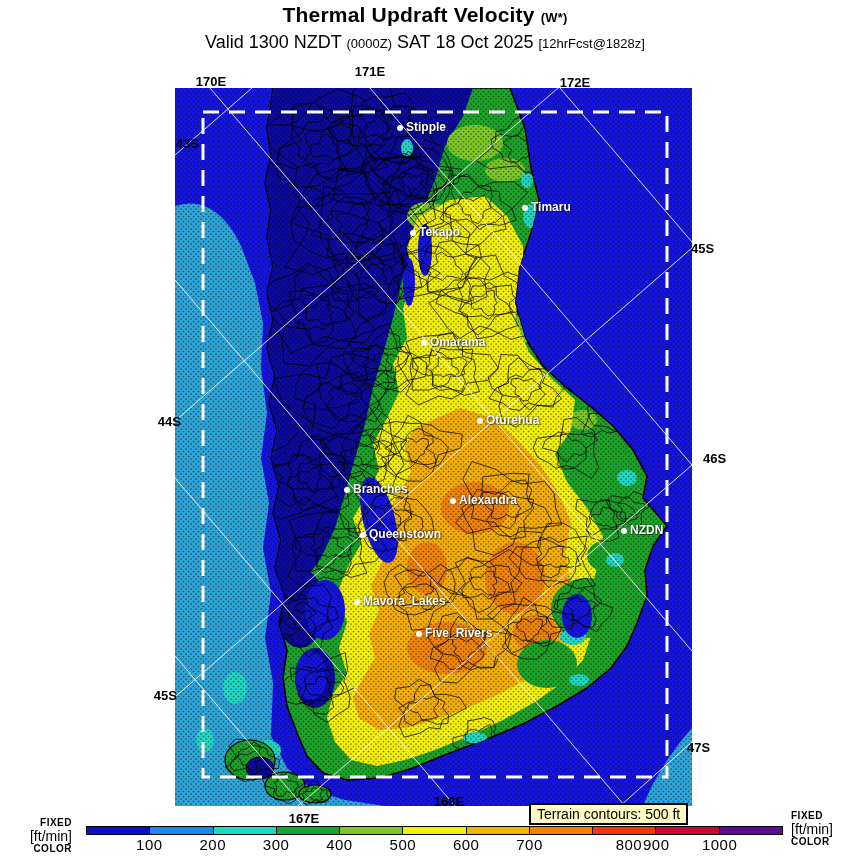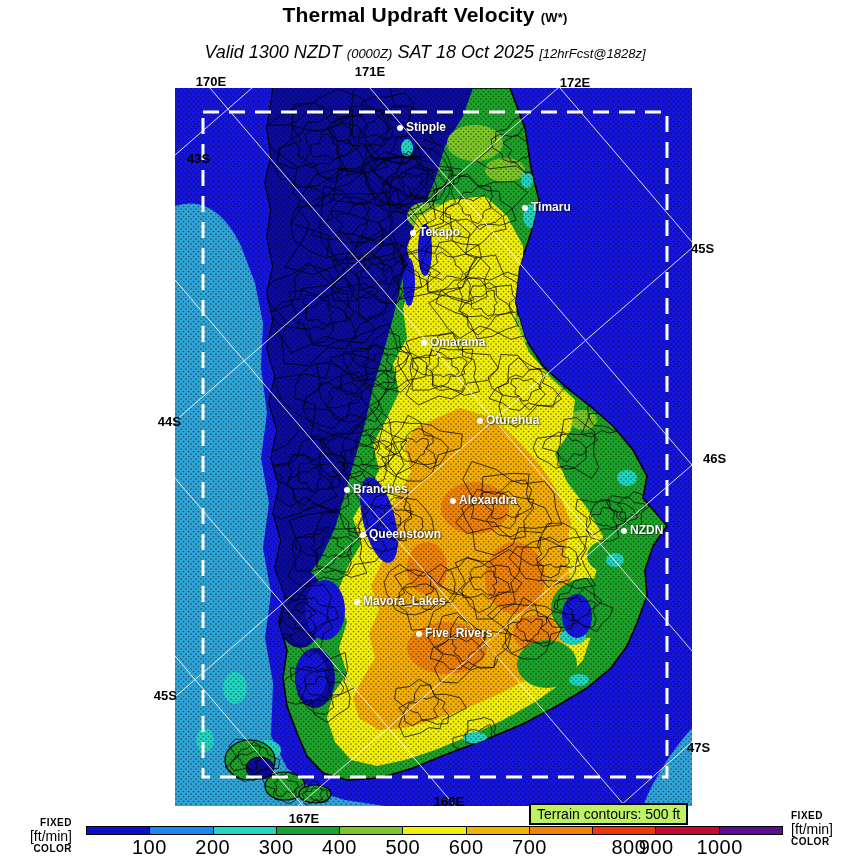--- a/index.html
+++ b/index.html
@@ -3,21 +3,21 @@
 <meta charset="utf-8">
 <style>
   html,body{margin:0;padding:0;overflow:hidden;}
   body{width:850px;height:860px;background:#ffffff;position:relative;
        font-family:"Liberation Sans", sans-serif;color:#000;}
 
   
   .header{position:absolute;left:0;top:0;width:850px;text-align:center;}
   .title-line{margin-top:3px;font-size:21px;font-weight:bold;letter-spacing:0.2px;}
   .title-line .wstar{font-size:13px;font-weight:bold;}
-  .valid-line{margin-top:15px;font-size:18px;font-style:italic;}
+  .valid-line{margin-top:5px;font-size:18px;}
   .valid-line .sm{font-size:13px;}
   .valid-line .sm2{font-size:13px;}
   .stipple-line{margin-top:1px;font-size:12.5px;white-space:pre;}
 
   
   .map{position:absolute;left:175px;top:88px;width:517px;height:718px;}
   .map svg{display:block;width:100%;height:100%;}
   .z-ocean{fill:#1515df}.z-shallow{fill:#2fa5d8}.z-navy{fill:#0b0b9e}
   .z-green{fill:#1ea32a}.z-lgreen{fill:#7cc727}.z-yellow{fill:#f2ef08}
   .z-gold{fill:#f4ae06}.z-orange{fill:#ef8409}.z-cyan{fill:#22d6c4}.z-blue{fill:#1515df}
@@ -30,30 +30,30 @@
   #overlay{position:absolute;left:0;top:0;width:850px;height:860px;pointer-events:none;}
   .grid{position:absolute;font-size:13px;font-weight:600;color:#000;white-space:nowrap;}
   .grid.middle{transform:translate(-50%,-50%);}
   .grid.start{transform:translate(0,-50%);}
   .grid.end{transform:translate(-100%,-50%);}
   .place{position:absolute;transform:translate(0,-50%);white-space:nowrap;
          color:#fff;font-size:12px;font-weight:bold;
          text-shadow:0 0 2px rgba(0,0,0,.6),1px 1px 1px rgba(0,0,0,.45);}
   .place .dot{display:inline-block;width:6px;height:6px;border-radius:50%;
               background:#fff;margin-right:3px;vertical-align:middle;}
-  .terrain-note{position:absolute;left:529px;top:803px;background:#bef264;
+  .terrain-note{position:absolute;left:529px;top:803px;background:#fef9c3;
                 border:2px solid #000;padding:0 6px;font-size:14px;line-height:18px;}
 
   
   #bar{position:absolute;left:86px;top:826px;width:697px;height:9px;display:flex;
        border:1px solid #000;box-sizing:border-box;}
   #bar .cell{flex:1 1 0;border-right:1px solid #000;}
   #bar .cell:last-child{border-right:none;}
   .cbtick{position:absolute;top:836px;transform:translateX(-50%);
-          font-size:20px;font-weight:500;letter-spacing:0.5px;}
+          font-size:15px;font-weight:500;letter-spacing:0.5px;}
   .unitblk{position:absolute;line-height:1;}
   .unitblk .fx{font-size:10px;font-weight:bold;letter-spacing:0.5px;}
   .unitblk .un{font-size:14px;margin:1px 0;}
   .unitblk .co{font-size:10px;font-weight:bold;letter-spacing:0.5px;}
   .unitblk.left{left:8px;top:818px;width:64px;text-align:right;}
   .unitblk.right{left:791px;top:811px;text-align:left;}
 </style>
 </head>
 <body>
 
@@ -323,21 +323,21 @@
   </g>
 
   <rect class="domainbox" x="28" y="24" width="464" height="665"></rect>
 </svg>
 </div>
 
 <div id="overlay">
     <div class="grid middle" style="left: 211px; top: 81px;">170E</div>
     <div class="grid middle" style="left: 370px; top: 71px;">171E</div>
     <div class="grid middle" style="left: 575px; top: 82px;">172E</div>
-    <div class="grid start" style="left: 176px; top: 158px; padding-left: 11px;">43S</div>
+    <div class="grid start" style="left: 176px; top: 143px;">43S</div>
     <div class="grid end" style="left: 181px; top: 421px;">44S</div>
     <div class="grid end" style="left: 177px; top: 695px;">45S</div>
     <div class="grid start" style="left: 691px; top: 248px;">45S</div>
     <div class="grid start" style="left: 703px; top: 458px;">46S</div>
     <div class="grid start" style="left: 687px; top: 747px;">47S</div>
     <div class="grid middle" style="left: 449px; top: 801px;">168E</div>
     <div class="grid middle" style="left: 304px; top: 818px;">167E</div>
     <div class="place" style="left: 397px; top: 127px;"><span class="dot"></span><span>Stipple</span></div>
     <div class="place" style="left: 522px; top: 207px;"><span class="dot"></span><span>Timaru</span></div>
     <div class="place" style="left: 410px; top: 232px;"><span class="dot"></span><span>Tekapo</span></div>

